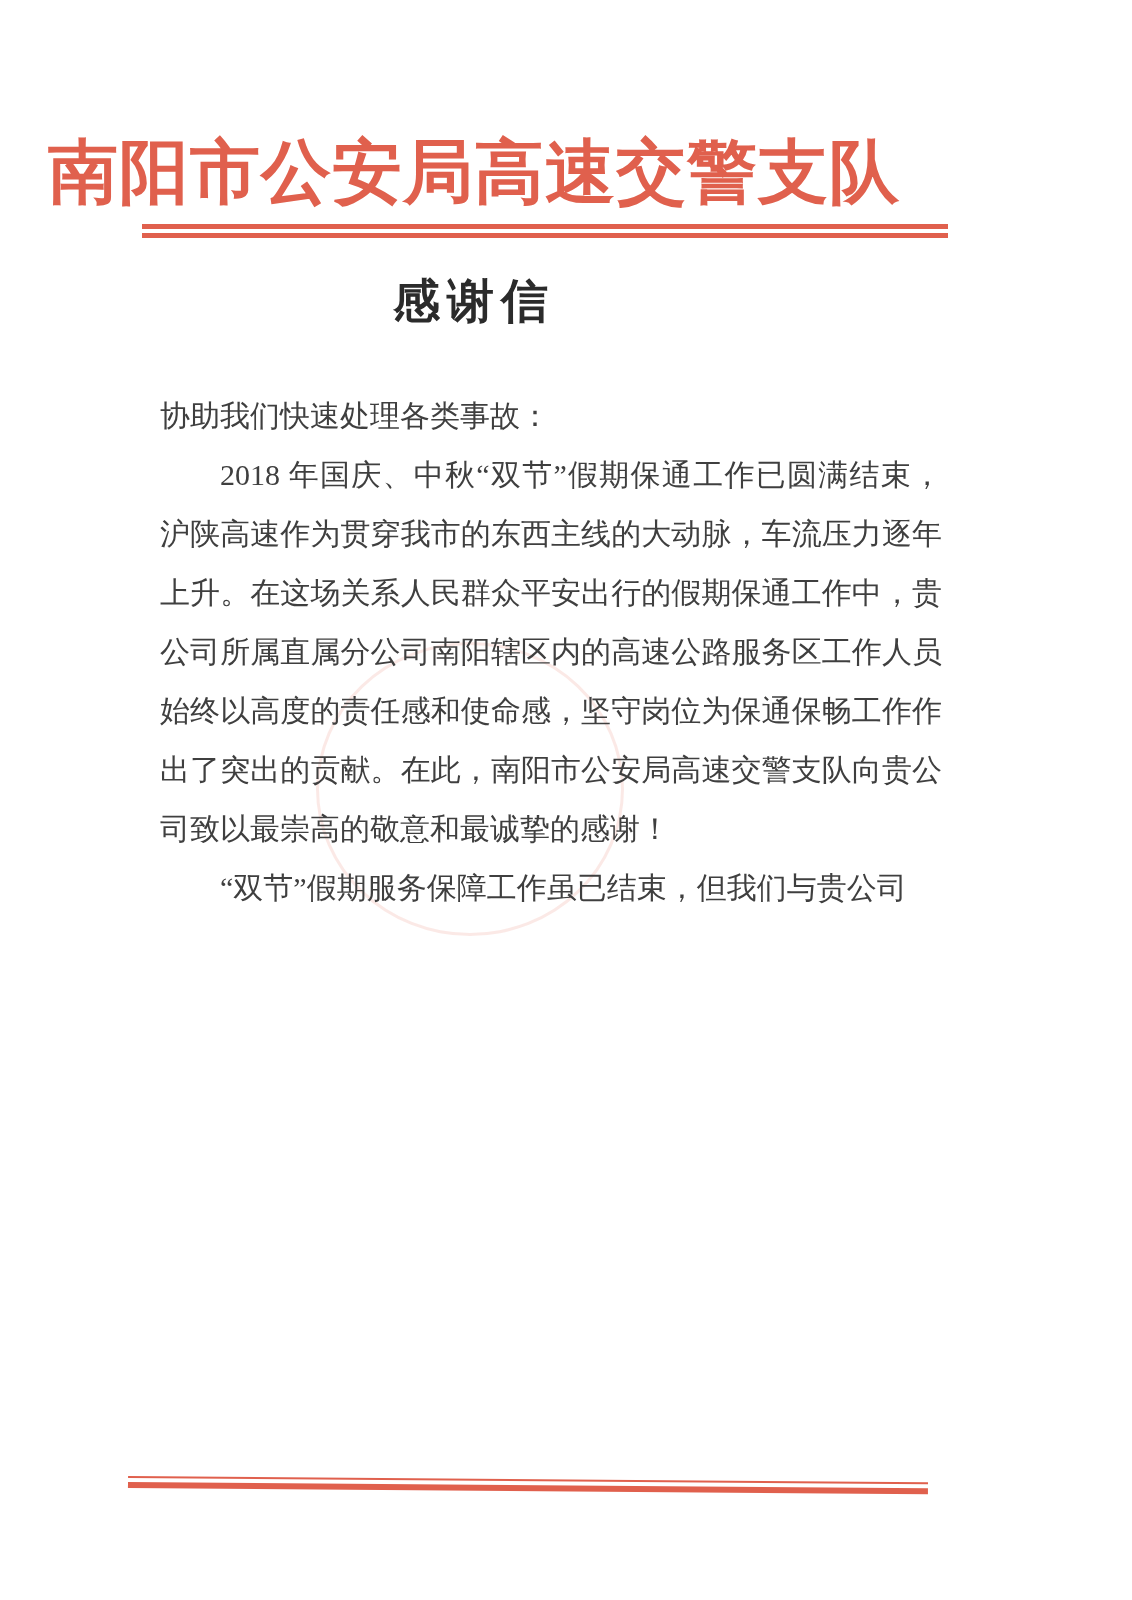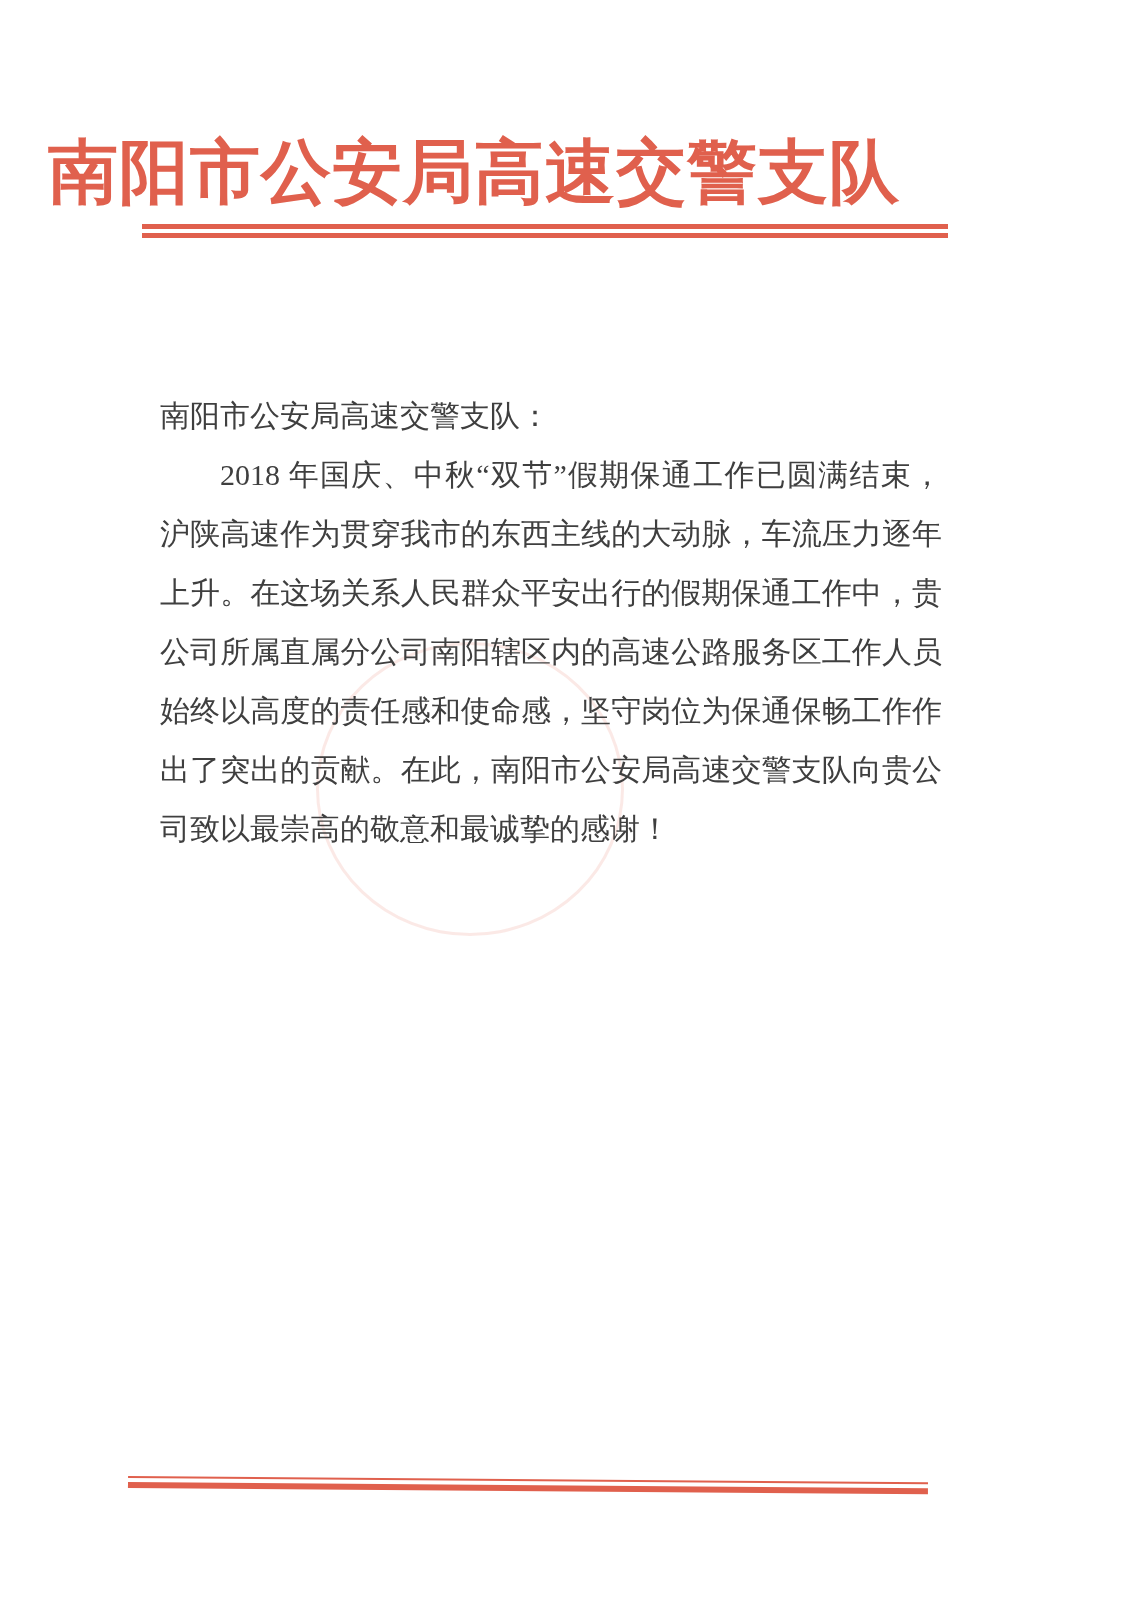--- a/index.html
+++ b/index.html
@@ -92,24 +92,26 @@
 </style>
 </head>
 <body>
 
 <div class="page">
 
   <div class="org-title">南阳市公安局高速交警支队</div>
 
   <div class="rule-top"></div>
 
+  <h1 class="letter-title">感谢信</h1>
 
   <div class="stamp-ghost"></div>
 
   <main class="letter-body">
-    <p class="salutation">南阳市公安局高速交警支队：</p>
+    <p class="salutation">协助我们快速处理各类事故：</p>
 
   <p class="para">2018 年国庆、中秋“双节”假期保通工作已圆满结束，沪陕高速作为贯穿我市的东西主线的大动脉，车流压力逐年上升。在这场关系人民群众平安出行的假期保通工作中，贵公司所属直属分公司南阳辖区内的高速公路服务区工作人员始终以高度的责任感和使命感，坚守岗位为保通保畅工作作出了突出的贡献。在此，南阳市公安局高速交警支队向贵公司致以最崇高的敬意和最诚挚的感谢！</p>
+      <p class="para">“双节”假期服务保障工作虽已结束，但我们与贵公司</p>
     </main>
 
   <div class="rule-bottom"></div>
 
 </div>
 
 </body></html>

